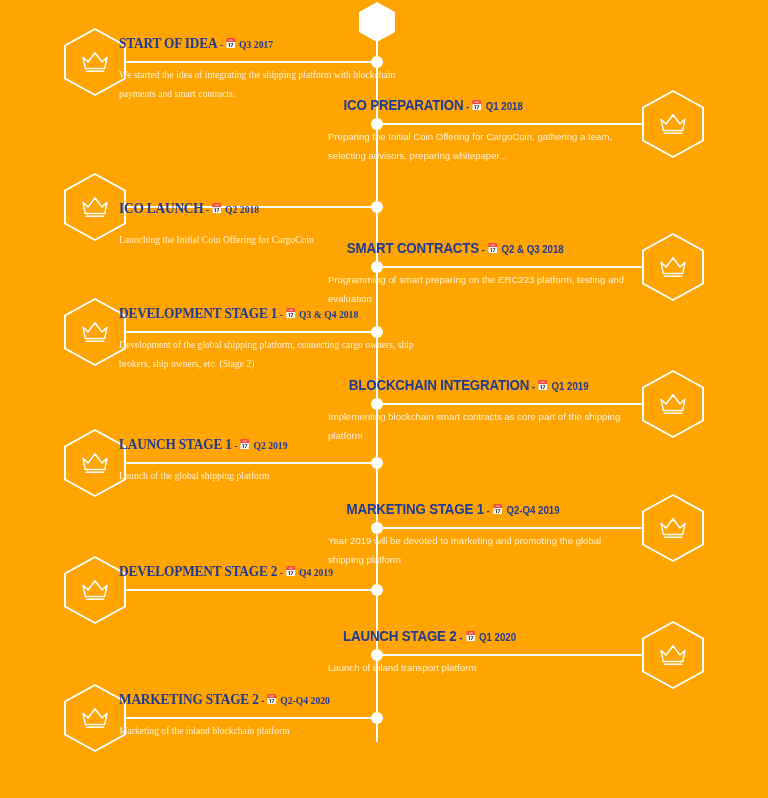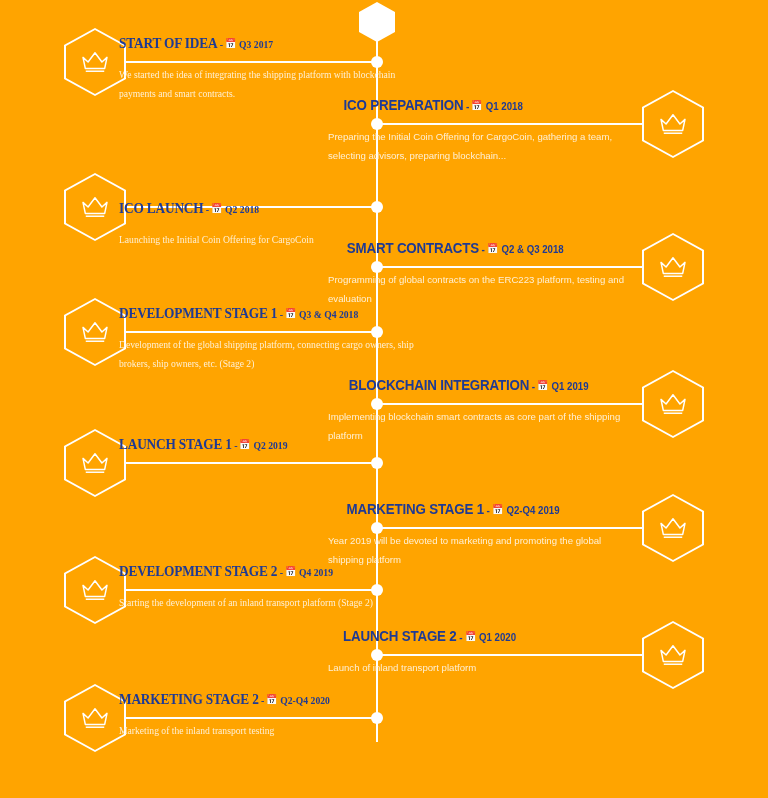--- a/index.html
+++ b/index.html
@@ -151,21 +151,21 @@
         <div class="dot" style="top: 118px;"></div>
         <div class="hex" style="left: 642px; top: 90px;">
           <div class="hex-outline"></div>
           <div class="hex-inner"></div>
           <svg viewBox="0 0 32 26">
             <path d="M3 8 L8.5 13 L16 3 L23.5 13 L29 8 L26.5 20 L5.5 20 Z" fill="none" stroke="#ffffff" stroke-width="1.6" stroke-linejoin="round"></path>
             <line x1="6" y1="23" x2="26" y2="23" stroke="#ffffff" stroke-width="1.6"></line>
           </svg>
         </div>
         <div class="rule" style="top: 123px; left: 377px; width: 265px;"></div>
-        <div class="block right" style="top: 96px; left: 328px;"><div class="title"><span>ICO PREPARATION</span><span class="sep"> - </span><span class="cal">📅</span><span class="date"> Q1 2018</span></div><div class="desc">Preparing the Initial Coin Offering for CargoCoin, gathering a team, selecting advisors, preparing blockchain...</div></div>
+        <div class="block right" style="top: 96px; left: 328px;"><div class="title"><span>ICO PREPARATION</span><span class="sep"> - </span><span class="cal">📅</span><span class="date"> Q1 2018</span></div><div class="desc">Preparing the Initial Coin Offering for CargoCoin, gathering a team, selecting advisors, preparing whitepaper...</div></div>
       </div>
       <div class="milestone">
         <div class="dot" style="top: 201px;"></div>
         <div class="hex" style="left: 64px; top: 173px;">
           <div class="hex-outline"></div>
           <div class="hex-inner"></div>
           <svg viewBox="0 0 32 26">
             <path d="M3 8 L8.5 13 L16 3 L23.5 13 L29 8 L26.5 20 L5.5 20 Z" fill="none" stroke="#ffffff" stroke-width="1.6" stroke-linejoin="round"></path>
             <line x1="6" y1="23" x2="26" y2="23" stroke="#ffffff" stroke-width="1.6"></line>
           </svg>
@@ -177,21 +177,21 @@
         <div class="dot" style="top: 261px;"></div>
         <div class="hex" style="left: 642px; top: 233px;">
           <div class="hex-outline"></div>
           <div class="hex-inner"></div>
           <svg viewBox="0 0 32 26">
             <path d="M3 8 L8.5 13 L16 3 L23.5 13 L29 8 L26.5 20 L5.5 20 Z" fill="none" stroke="#ffffff" stroke-width="1.6" stroke-linejoin="round"></path>
             <line x1="6" y1="23" x2="26" y2="23" stroke="#ffffff" stroke-width="1.6"></line>
           </svg>
         </div>
         <div class="rule" style="top: 266px; left: 377px; width: 265px;"></div>
-        <div class="block right" style="top: 239px; left: 328px;"><div class="title"><span>SMART CONTRACTS</span><span class="sep"> - </span><span class="cal">📅</span><span class="date"> Q2 &amp; Q3 2018</span></div><div class="desc">Programming of global contracts on the ERC223 platform, testing and evaluation</div></div>
+        <div class="block right" style="top: 239px; left: 328px;"><div class="title"><span>SMART CONTRACTS</span><span class="sep"> - </span><span class="cal">📅</span><span class="date"> Q2 &amp; Q3 2018</span></div><div class="desc">Programming of smart preparing on the ERC223 platform, testing and evaluation</div></div>
       </div>
       <div class="milestone">
         <div class="dot" style="top: 326px;"></div>
         <div class="hex" style="left: 64px; top: 298px;">
           <div class="hex-outline"></div>
           <div class="hex-inner"></div>
           <svg viewBox="0 0 32 26">
             <path d="M3 8 L8.5 13 L16 3 L23.5 13 L29 8 L26.5 20 L5.5 20 Z" fill="none" stroke="#ffffff" stroke-width="1.6" stroke-linejoin="round"></path>
             <line x1="6" y1="23" x2="26" y2="23" stroke="#ffffff" stroke-width="1.6"></line>
           </svg>
@@ -216,21 +216,21 @@
         <div class="dot" style="top: 457px;"></div>
         <div class="hex" style="left: 64px; top: 429px;">
           <div class="hex-outline"></div>
           <div class="hex-inner"></div>
           <svg viewBox="0 0 32 26">
             <path d="M3 8 L8.5 13 L16 3 L23.5 13 L29 8 L26.5 20 L5.5 20 Z" fill="none" stroke="#ffffff" stroke-width="1.6" stroke-linejoin="round"></path>
             <line x1="6" y1="23" x2="26" y2="23" stroke="#ffffff" stroke-width="1.6"></line>
           </svg>
         </div>
         <div class="rule" style="top: 462px; left: 126px; width: 251px;"></div>
-        <div class="block left" style="top: 435px; left: 119px;"><div class="title"><span>LAUNCH STAGE 1</span><span class="sep"> - </span><span class="cal">📅</span><span class="date"> Q2 2019</span></div></div>
+        <div class="block left" style="top: 435px; left: 119px;"><div class="title"><span>LAUNCH STAGE 1</span><span class="sep"> - </span><span class="cal">📅</span><span class="date"> Q2 2019</span></div><div class="desc">Launch of the global shipping platform</div></div>
       </div>
       <div class="milestone">
         <div class="dot" style="top: 522px;"></div>
         <div class="hex" style="left: 642px; top: 494px;">
           <div class="hex-outline"></div>
           <div class="hex-inner"></div>
           <svg viewBox="0 0 32 26">
             <path d="M3 8 L8.5 13 L16 3 L23.5 13 L29 8 L26.5 20 L5.5 20 Z" fill="none" stroke="#ffffff" stroke-width="1.6" stroke-linejoin="round"></path>
             <line x1="6" y1="23" x2="26" y2="23" stroke="#ffffff" stroke-width="1.6"></line>
           </svg>
@@ -242,21 +242,21 @@
         <div class="dot" style="top: 584px;"></div>
         <div class="hex" style="left: 64px; top: 556px;">
           <div class="hex-outline"></div>
           <div class="hex-inner"></div>
           <svg viewBox="0 0 32 26">
             <path d="M3 8 L8.5 13 L16 3 L23.5 13 L29 8 L26.5 20 L5.5 20 Z" fill="none" stroke="#ffffff" stroke-width="1.6" stroke-linejoin="round"></path>
             <line x1="6" y1="23" x2="26" y2="23" stroke="#ffffff" stroke-width="1.6"></line>
           </svg>
         </div>
         <div class="rule" style="top: 589px; left: 126px; width: 251px;"></div>
-        <div class="block left" style="top: 562px; left: 119px;"><div class="title"><span>DEVELOPMENT STAGE 2</span><span class="sep"> - </span><span class="cal">📅</span><span class="date"> Q4 2019</span></div><div class="desc">Starting the development of an inland transport platform (Stage 2)</div></div>
+        <div class="block left" style="top: 562px; left: 119px;"><div class="title"><span>DEVELOPMENT STAGE 2</span><span class="sep"> - </span><span class="cal">📅</span><span class="date"> Q4 2019</span></div></div>
       </div>
       <div class="milestone">
         <div class="dot" style="top: 649px;"></div>
         <div class="hex" style="left: 642px; top: 621px;">
           <div class="hex-outline"></div>
           <div class="hex-inner"></div>
           <svg viewBox="0 0 32 26">
             <path d="M3 8 L8.5 13 L16 3 L23.5 13 L29 8 L26.5 20 L5.5 20 Z" fill="none" stroke="#ffffff" stroke-width="1.6" stroke-linejoin="round"></path>
             <line x1="6" y1="23" x2="26" y2="23" stroke="#ffffff" stroke-width="1.6"></line>
           </svg>
@@ -268,16 +268,16 @@
         <div class="dot" style="top: 712px;"></div>
         <div class="hex" style="left: 64px; top: 684px;">
           <div class="hex-outline"></div>
           <div class="hex-inner"></div>
           <svg viewBox="0 0 32 26">
             <path d="M3 8 L8.5 13 L16 3 L23.5 13 L29 8 L26.5 20 L5.5 20 Z" fill="none" stroke="#ffffff" stroke-width="1.6" stroke-linejoin="round"></path>
             <line x1="6" y1="23" x2="26" y2="23" stroke="#ffffff" stroke-width="1.6"></line>
           </svg>
         </div>
         <div class="rule" style="top: 717px; left: 126px; width: 251px;"></div>
-        <div class="block left" style="top: 690px; left: 119px;"><div class="title"><span>MARKETING STAGE 2</span><span class="sep"> - </span><span class="cal">📅</span><span class="date"> Q2-Q4 2020</span></div><div class="desc">Marketing of the inland transport testing</div></div>
+        <div class="block left" style="top: 690px; left: 119px;"><div class="title"><span>MARKETING STAGE 2</span><span class="sep"> - </span><span class="cal">📅</span><span class="date"> Q2-Q4 2020</span></div><div class="desc">Marketing of the inland blockchain platform</div></div>
       </div>
     </div>
 </div>
 
 </body></html>

